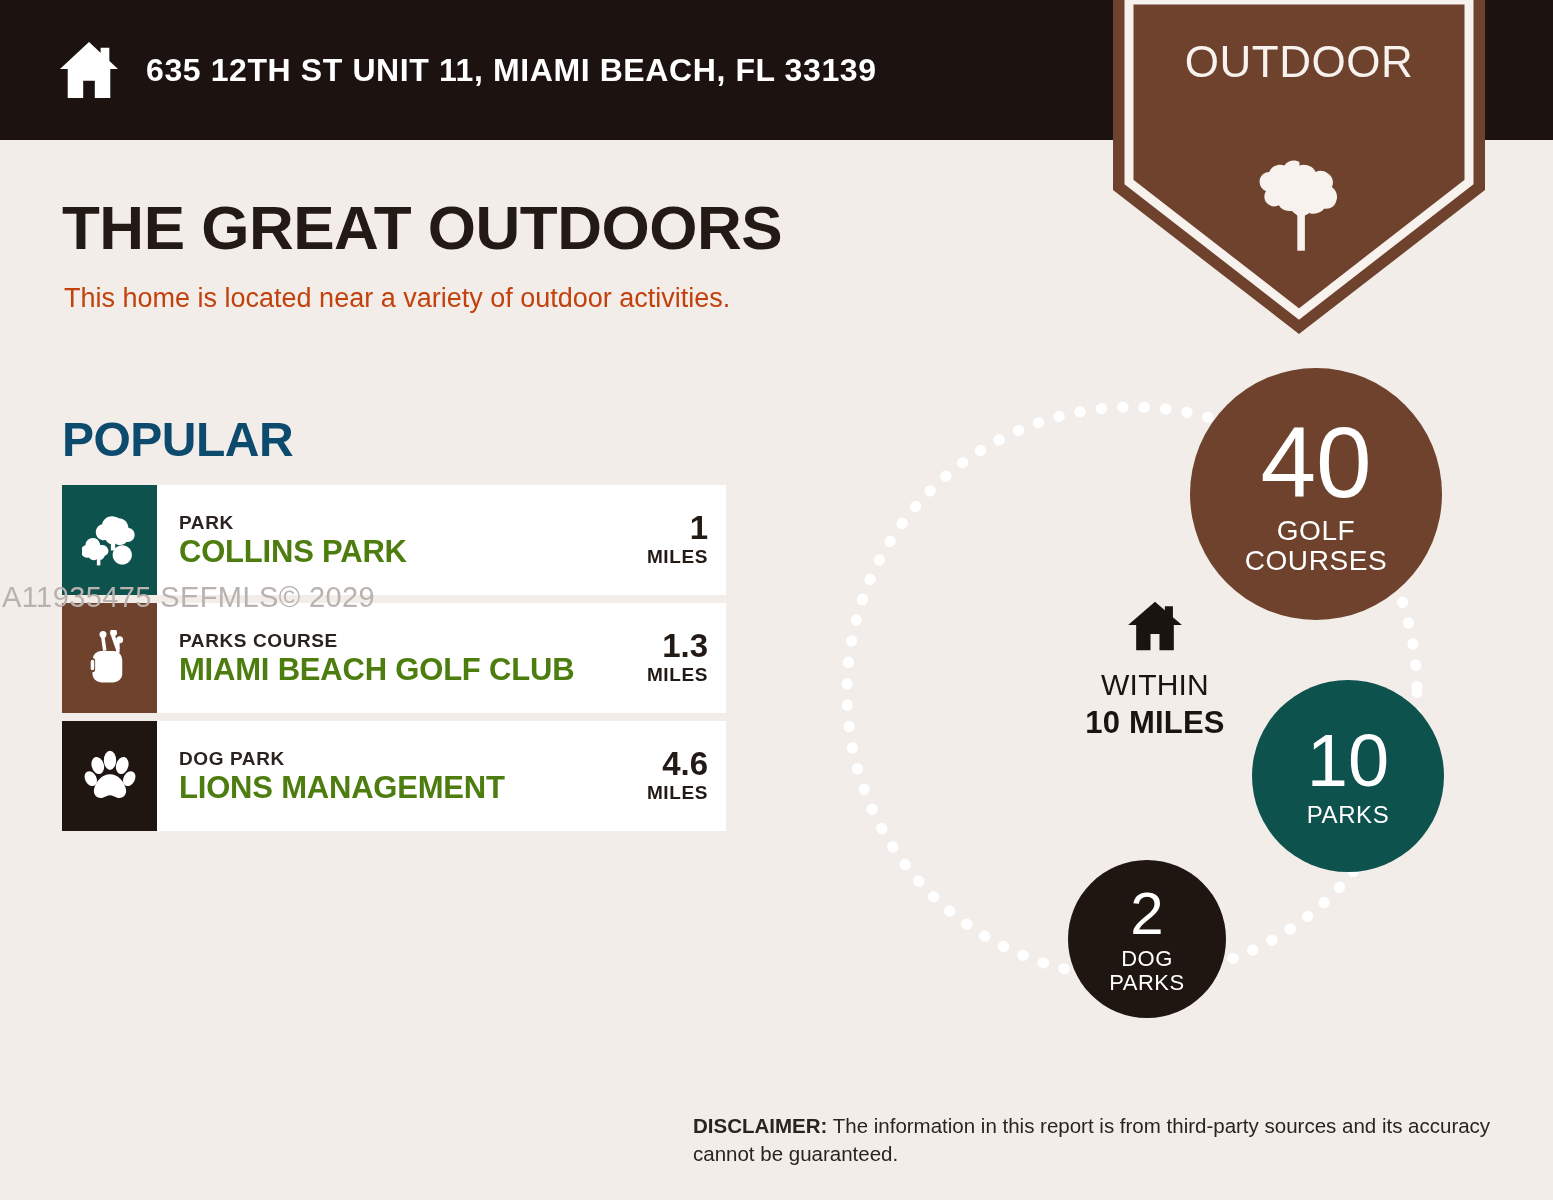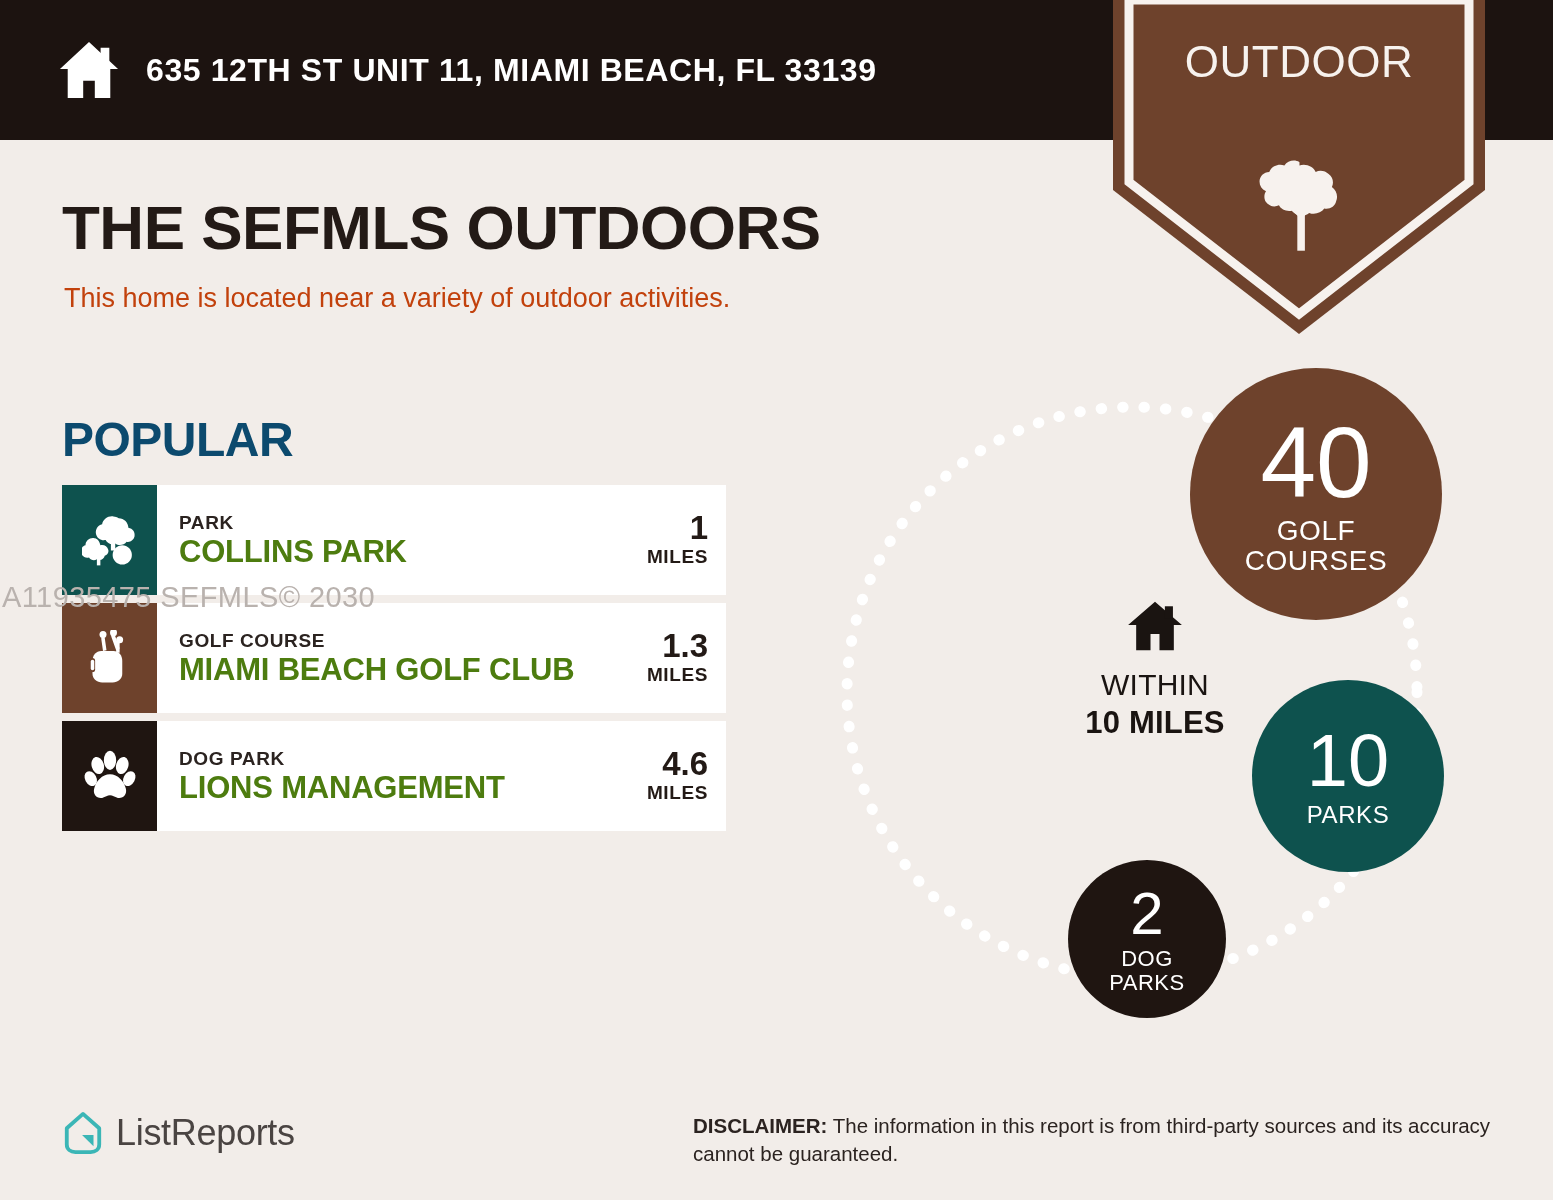--- a/index.html
+++ b/index.html
@@ -159,21 +159,21 @@
         <rect x="29" y="36" width="7" height="48"></rect>
         <path d="M32 54 L18 42 L20 40 L33 50 Z"></path>
         <path d="M33 54 L47 42 L45 40 L32 50 Z"></path>
       </g>
     </svg>
     <div class="badge-text">
       <span>OUTDOOR</span>
     </div>
   </div>
 
-  <div class="title">THE SEFMLS OUTDOORS</div>
+  <div class="title">THE GREAT OUTDOORS</div>
   <div class="subtitle">This home is located near a variety of outdoor activities.</div>
   <div class="popular-title">POPULAR</div>
 
   <div class="popular-list">
 
     <div class="poi-row">
       <div class="poi-tile" style="background:#0e524e">
         <span>
           <svg viewBox="0 0 64 64" fill="#ffffff" aria-hidden="true">
             <path d="M36 5 c-6 -1 -12 3 -13 9 c-5 1 -8 6 -7 11 c1 5 6 8 11 7 c2 4 7 6 11 4 c4 3 10 2 13 -2 c4 1 8 -2 9 -6 c1 -5 -2 -9 -7 -10 c0 -6 -5 -11 -11 -11 c-2 -1 -4 -2 -6 -2 Z"></path>
@@ -207,21 +207,21 @@
             <path d="M43 12 c-2 0 -4 2 -4 4 l0 10 l4 0 l0 -10 c0 -2 1 -4 0 -4 Z"></path>
             <circle cx="43" cy="11" r="4"></circle>
             <path d="M22 24 c-6 0 -10 5 -10 11 l0 15 c0 6 5 10 11 10 l12 0 c6 0 11 -4 11 -10 l0 -15 c0 -6 -4 -11 -10 -11 Z"></path>
             <rect x="8" y="32" width="7" height="16" rx="3" fill="#6e422c"></rect>
             <rect x="10" y="34" width="4" height="12" rx="2"></rect>
           </svg>
         </span>
       </div>
       <div class="poi-body">
         <div class="poi-text">
-          <div class="poi-cat">GOLF COURSE</div>
+          <div class="poi-cat">PARKS COURSE</div>
           <div class="poi-name">MIAMI BEACH GOLF CLUB</div>
         </div>
         <div class="poi-dist">
           <span class="num">1.3</span>
           <span class="unit">MILES</span>
         </div>
       </div>
     </div>
 
     <div class="poi-row">
@@ -244,21 +244,21 @@
         </div>
         <div class="poi-dist">
           <span class="num">4.6</span>
           <span class="unit">MILES</span>
         </div>
       </div>
     </div>
 
   </div>
 
-  <div class="watermark">A11935475  SEFMLS© 2030</div>
+  <div class="watermark">A11935475  SEFMLS© 2029</div>
 
   <div class="stats">
 
     <svg class="dotted-circle" viewBox="0 0 700 700" aria-hidden="true">
       <circle cx="312" cy="332" r="285" fill="none" stroke="#ffffff" stroke-width="11" stroke-linecap="round" stroke-dasharray="0.5 21"></circle>
     </svg>
 
     <div class="stat-circle c-golf">
       <span class="value">40</span>
       <span class="label">GOLF</span>
@@ -282,27 +282,18 @@
           <path d="M32 2 L2 28 L11 28 L11 56 L27 56 L27 38 L37 38 L37 56 L53 56 L53 28 L62 28 Z"></path>
           <rect x="43" y="7" width="9" height="14"></rect>
         </svg>
       </span>
       <div class="w1">WITHIN</div>
       <div class="w2">10 MILES</div>
     </div>
 
   </div>
 
-  <div class="footer-logo">
-    <span>
-      <svg viewBox="0 0 44 48" aria-hidden="true">
-        <path d="M22 4 L39 19 L39 36 C39 41 35 44 30 44 L14 44 C9 44 5 41 5 36 L5 19 Z" fill="none" stroke="#3bb6b6" stroke-width="4" stroke-linejoin="round"></path>
-        <path d="M21 26 L33 26 L33 38 Z" fill="#3bb6b6"></path>
-      </svg>
-    </span>
-    <span class="brand">ListReports</span>
-  </div>
 
   <div class="disclaimer">
     <b>DISCLAIMER:</b><span> The information in this report is from third-party sources and its accuracy cannot be guaranteed.</span>
   </div>
 
 </div>
 
 </body></html>

